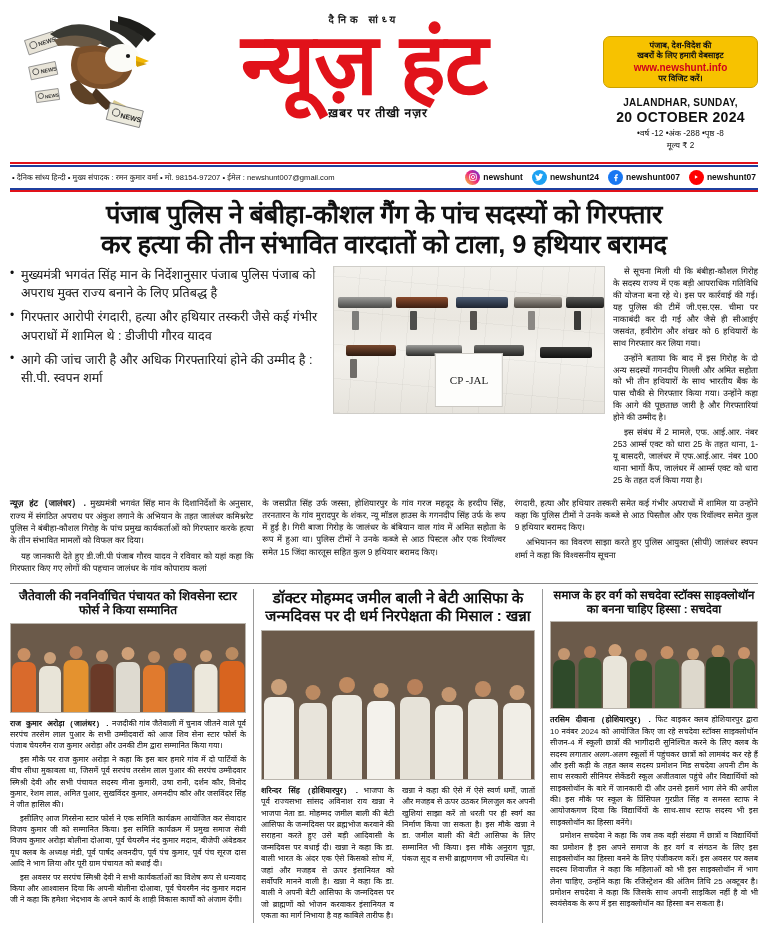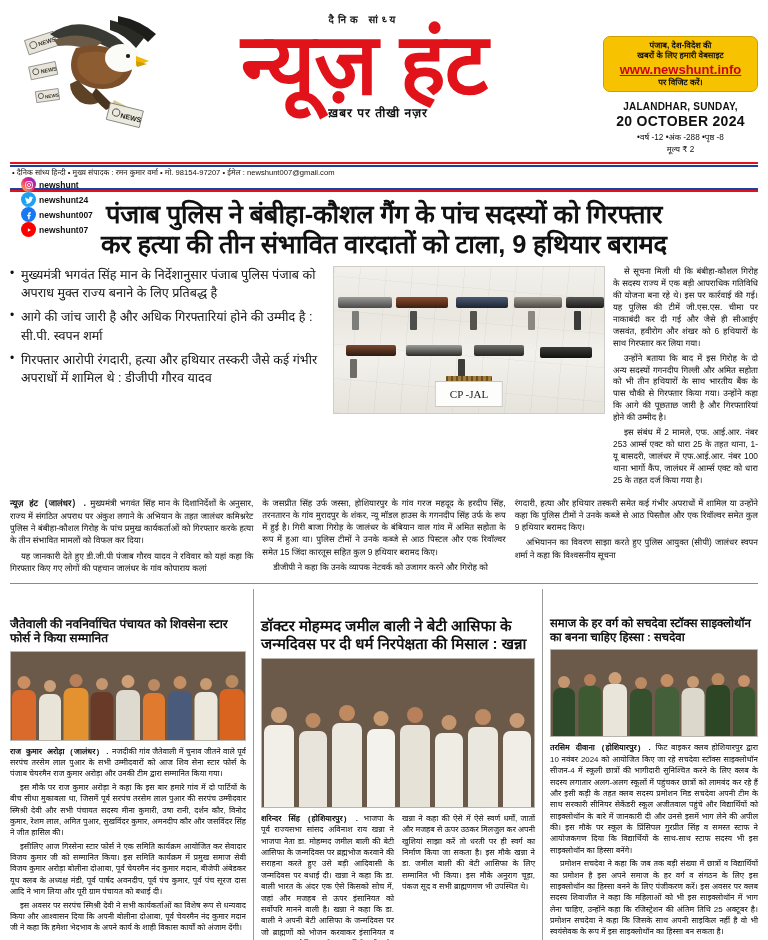--- a/index.html
+++ b/index.html
@@ -23,33 +23,33 @@
   .bigtitle { text-align: center; font-size: 86px; line-height: 0.95; font-weight: 900;
               color: #e1121a; letter-spacing: -1px; margin-top: -2px; margin-left: -50px;
               font-family: "Liberation Sans", sans-serif; }
   .tagline { text-align: right; font-size: 12px; font-weight: bold; color: #111;
              margin-top: -2px; padding-right: 175px; letter-spacing: 1px; }
 
   .info-block { flex: 0 0 155px; padding-top: 28px; }
   .webbox { background: #f7c200; border: 1px solid #caa000; border-radius: 7px;
             padding: 4px 4px 3px; text-align: center; line-height: 1.25; }
   .webbox .l1, .webbox .l2, .webbox .l4 { font-size: 8.2px; color: #111; font-weight: bold; }
-  .webbox .l3 { font-size: 13px; color: #d0021b; font-weight: bold; text-decoration: underline; }
+  .webbox .l3 { font-size: 10px; color: #d0021b; font-weight: bold; }
   .pubinfo { text-align: center; margin-top: 9px; color: #111; }
   .pubinfo .city { font-size: 10px; font-weight: bold; letter-spacing: 0.2px; }
   .pubinfo .date { font-size: 14px; font-weight: bold; letter-spacing: 0.3px; margin-top: 1px;}
   .pubinfo .iss { font-size: 8.2px; margin-top: 2px; }
   .pubinfo .price { font-size: 8.2px; margin-top: 1px; }
 
   
   .socialwrap { margin-top: 2px; }
   .rule-red { height: 2px; background: #e1121a; }
   .rule-blue { height: 2px; background: #1f3f9e; margin-top: 1px; }
-  .socialbar { display: flex; height: 20px; font-size: 8px;
-               color: #111; padding: 0 2px; flex-direction: column; }
+  .socialbar { display: flex; align-items: center; height: 20px; font-size: 8px;
+               color: #111; padding: 0 2px; }
   .editorline { flex: 1 1 auto; white-space: nowrap; font-size: 7.6px; }
   .soc { display: flex; align-items: center; margin-left: 9px; white-space: nowrap; }
   .soc .ic { width: 15px; height: 15px; border-radius: 50%; display: inline-block;
              margin-right: 3px; position: relative; }
   .soc .lbl { font-size: 8.5px; font-weight: bold; color: #111; }
   .ic-ig { background: linear-gradient(45deg,#f9ce34,#ee2a7b,#6228d7); }
   .ic-tw { background: #1da1f2; }
   .ic-fb { background: #1877f2; }
   .ic-yt { background: #ff0000; }
   .ic svg { position: absolute; left: 50%; top: 50%; transform: translate(-50%,-50%); }
@@ -67,21 +67,21 @@
   .photo-main { flex: 0 0 272px; height: 148px; position: relative;
                 background: #e8e6e1; overflow: hidden; border: 1px solid #cfcdc8; }
   .cloth { position:absolute; inset:0; background:
       linear-gradient(180deg,#f2f0eb 0%,#eae7e0 35%,#f3f1ec 60%,#e6e3dc 100%); }
   .cloth:after{content:"";position:absolute;inset:0;
       background:repeating-linear-gradient(95deg, rgba(0,0,0,.035) 0 1px, transparent 1px 26px),
                  repeating-linear-gradient(5deg, rgba(0,0,0,.03) 0 1px, transparent 1px 34px);}
   .gun { position: absolute; height: 11px; border-radius: 2px; }
   .mag { position: absolute; width: 7px; height: 19px; border-radius: 1px; }
   .placard { position: absolute; left: 50%; transform: translateX(-50%); bottom: 6px;
-             background: #fdfdfb; border: 1px solid #cbc8c2; padding: 6px 14px;
+             background: #fdfdfb; border: 1px solid #cbc8c2; padding: 20px 14px;
              font-family: "Liberation Serif", serif; font-size: 11px; color: #222; }
   .ammo { position: absolute; left: 50%; transform: translateX(-50%); bottom: 30px;
           width: 46px; height: 7px; background: #8d6b33; border-radius: 1px;
           background-image: repeating-linear-gradient(90deg,#6d4f22 0 2px,#a07c3d 2px 5px); }
 
   .lead-col3 { flex: 1 1 auto; font-size: 8.4px; line-height: 1.42; color: #111;
                text-align: justify; }
 
   
   .lead-body { display: flex; gap: 9px; margin-top: 7px; }
@@ -94,21 +94,21 @@
 
   .sep-line { height: 1px; background: #8a8a8a; margin: 6px 0 0; }
 
   
   .bottom { display: flex; margin-top: 5px; }
   .sec { padding: 0 7px; }
   .sec.s1 { flex: 0 0 243px; padding-left: 0; }
   .sec.s2 { flex: 0 0 290px; border-left: 1px solid #9a9a9a; border-right: 1px solid #9a9a9a; }
   .sec.s3 { flex: 1 1 auto; padding-right: 0; }
 
-  .sub-head { font-weight: bold; color: #111; line-height: 1.2; margin-top: 28px; }
+  .sub-head { text-align: center; font-weight: bold; color: #111; line-height: 1.2; }
   .sub-head.h1 { font-size: 12px; }
   .sub-head.h2 { font-size: 15px; }
   .sub-head.h3 { font-size: 11.5px; }
 
   .kicker { background: #f6cfae; color: #111; font-size: 11px; font-weight: bold;
             text-align: center; padding: 4px 0 3px; margin-top: 5px; }
 
   .grp-photo { width: 100%; position: relative; overflow: hidden; margin-top: 5px;
                background: #6b5a4a; border: 1px solid #b9b4ac; }
   .gp1 { height: 90px; }
@@ -254,22 +254,22 @@
 
   <div class="lead-head">
     <div>पंजाब पुलिस ने बंबीहा-कौशल गैंग के पांच सदस्यों को गिरफ्तार</div>
     <div>कर हत्या की तीन संभावित वारदातों को टाला, 9 हथियार बरामद</div>
   </div>
 
   <div class="lead-top">
 
     <ul class="bullets">
       <li>मुख्यमंत्री भगवंत सिंह मान के निर्देशानुसार पंजाब पुलिस पंजाब को अपराध मुक्त राज्य बनाने के लिए प्रतिबद्ध है</li>
+      <li>गिरफ्तार आरोपी रंगदारी, हत्या और हथियार तस्करी जैसे कई गंभीर अपराधों में शामिल थे : डीजीपी गौरव यादव</li>
       <li>आगे की जांच जारी है और अधिक गिरफ्तारियां होने की उम्मीद है : सी.पी. स्वपन शर्मा</li>
-      <li>गिरफ्तार आरोपी रंगदारी, हत्या और हथियार तस्करी जैसे कई गंभीर अपराधों में शामिल थे : डीजीपी गौरव यादव</li>
     </ul>
 
     <div class="photo-main">
       <div class="cloth"></div>
 
       <div class="gun" style="left:4px;  top:30px; width:54px; background:linear-gradient(180deg,#9a9a98,#4a4a48);"></div>
       <div class="gun" style="left:62px; top:30px; width:52px; background:linear-gradient(180deg,#8a4a2c,#3c1f12);"></div>
       <div class="gun" style="left:122px;top:30px; width:52px; background:linear-gradient(180deg,#4a5a72,#1e2430);"></div>
       <div class="gun" style="left:180px;top:30px; width:48px; background:linear-gradient(180deg,#a09a92,#4d4842);"></div>
       <div class="gun" style="left:232px;top:30px; width:38px; background:linear-gradient(180deg,#585856,#1c1c1b);"></div>
@@ -296,21 +296,20 @@
     </div>
   </div>
 
   <div class="lead-body">
     <div class="col">
       <p class="noind"><span class="dline">न्यूज़ हंट (जालंधर) .</span> <span>मुख्यमंत्री भगवंत सिंह मान के दिशानिर्देशों के अनुसार, राज्य में संगठित अपराध पर अंकुश लगाने के अभियान के तहत जालंधर कमिश्नरेट पुलिस ने बंबीहा-कौशल गिरोह के पांच प्रमुख कार्यकर्ताओं को गिरफ्तार करके हत्या के तीन संभावित मामलों को विफल कर दिया।</span></p>
       <p>यह जानकारी देते हुए डी.जी.पी पंजाब गौरव यादव ने रविवार को यहां कहा कि गिरफ्तार किए गए लोगों की पहचान जालंधर के गांव कोपाराय कलां</p>
     </div>
     <div class="col">
       <p class="noind">के जसप्रीत सिंह उर्फ जस्सा, होशियारपुर के गांव गरज महदूद के हरदीप सिंह, तरनतारन के गांव मुरादपुर के शंकर, न्यू मॉडल हाउस के गगनदीप सिंह उर्फ के रूप में हुई है। गिरी बाजा गिरोह के जालंधर के बंबियान वाल गांव में अमित सहोता के रूप में हुआ था। पुलिस टीमों ने उनके कब्जे से आठ पिस्टल और एक रिवॉल्वर समेत 15 जिंदा कारतूस सहित कुल 9 हथियार बरामद किए।</p>
-      <p>डीजीपी ने कहा कि उनके व्यापक नेटवर्क को उजागर करने और गिरोह को</p>
     </div>
     <div class="col">
       <p class="noind">रंगदारी, हत्या और हथियार तस्करी समेत कई गंभीर अपराधों में शामिल या उन्होंने कहा कि पुलिस टीमों ने उनके कब्जे से आठ पिस्तौल और एक रिवॉल्वर समेत कुल 9 हथियार बरामद किए।</p>
       <p>अभियानन का विवरण साझा करते हुए पुलिस आयुक्त (सीपी) जालंधर स्वपन शर्मा ने कहा कि विश्वसनीय सूचना</p>
     </div>
   </div>
 
   <div class="sep-line"></div>
 
   <div class="bottom">

